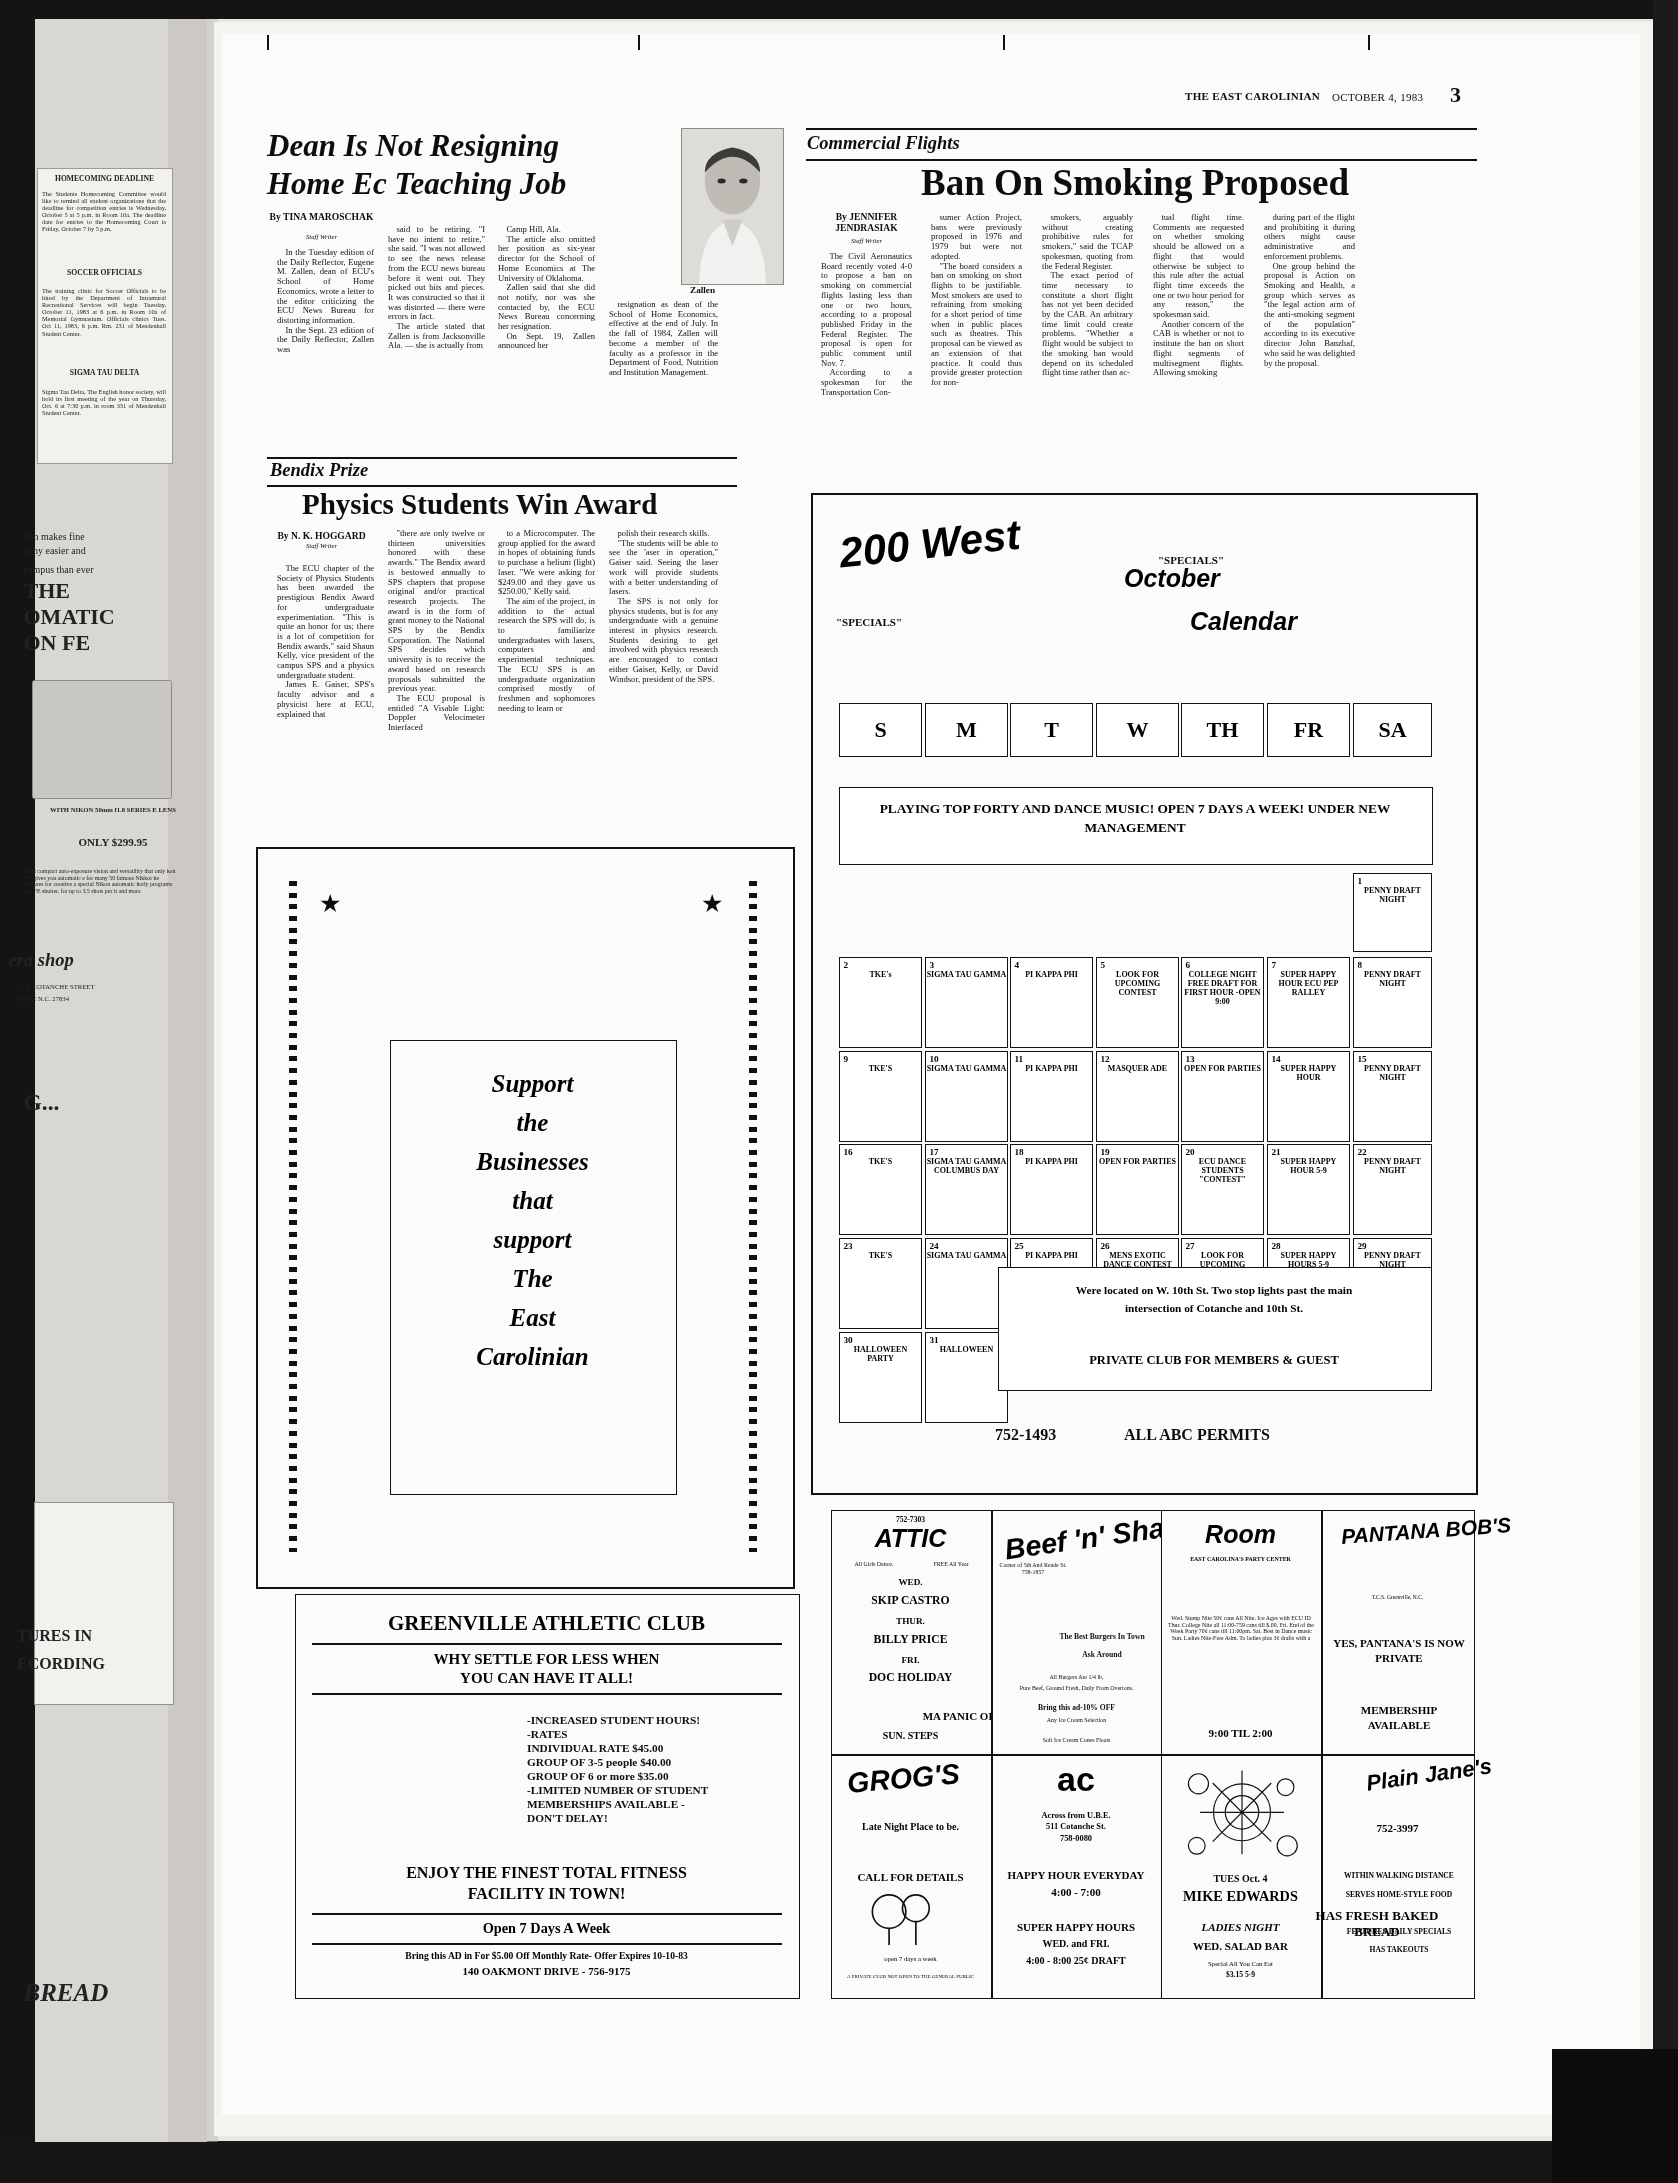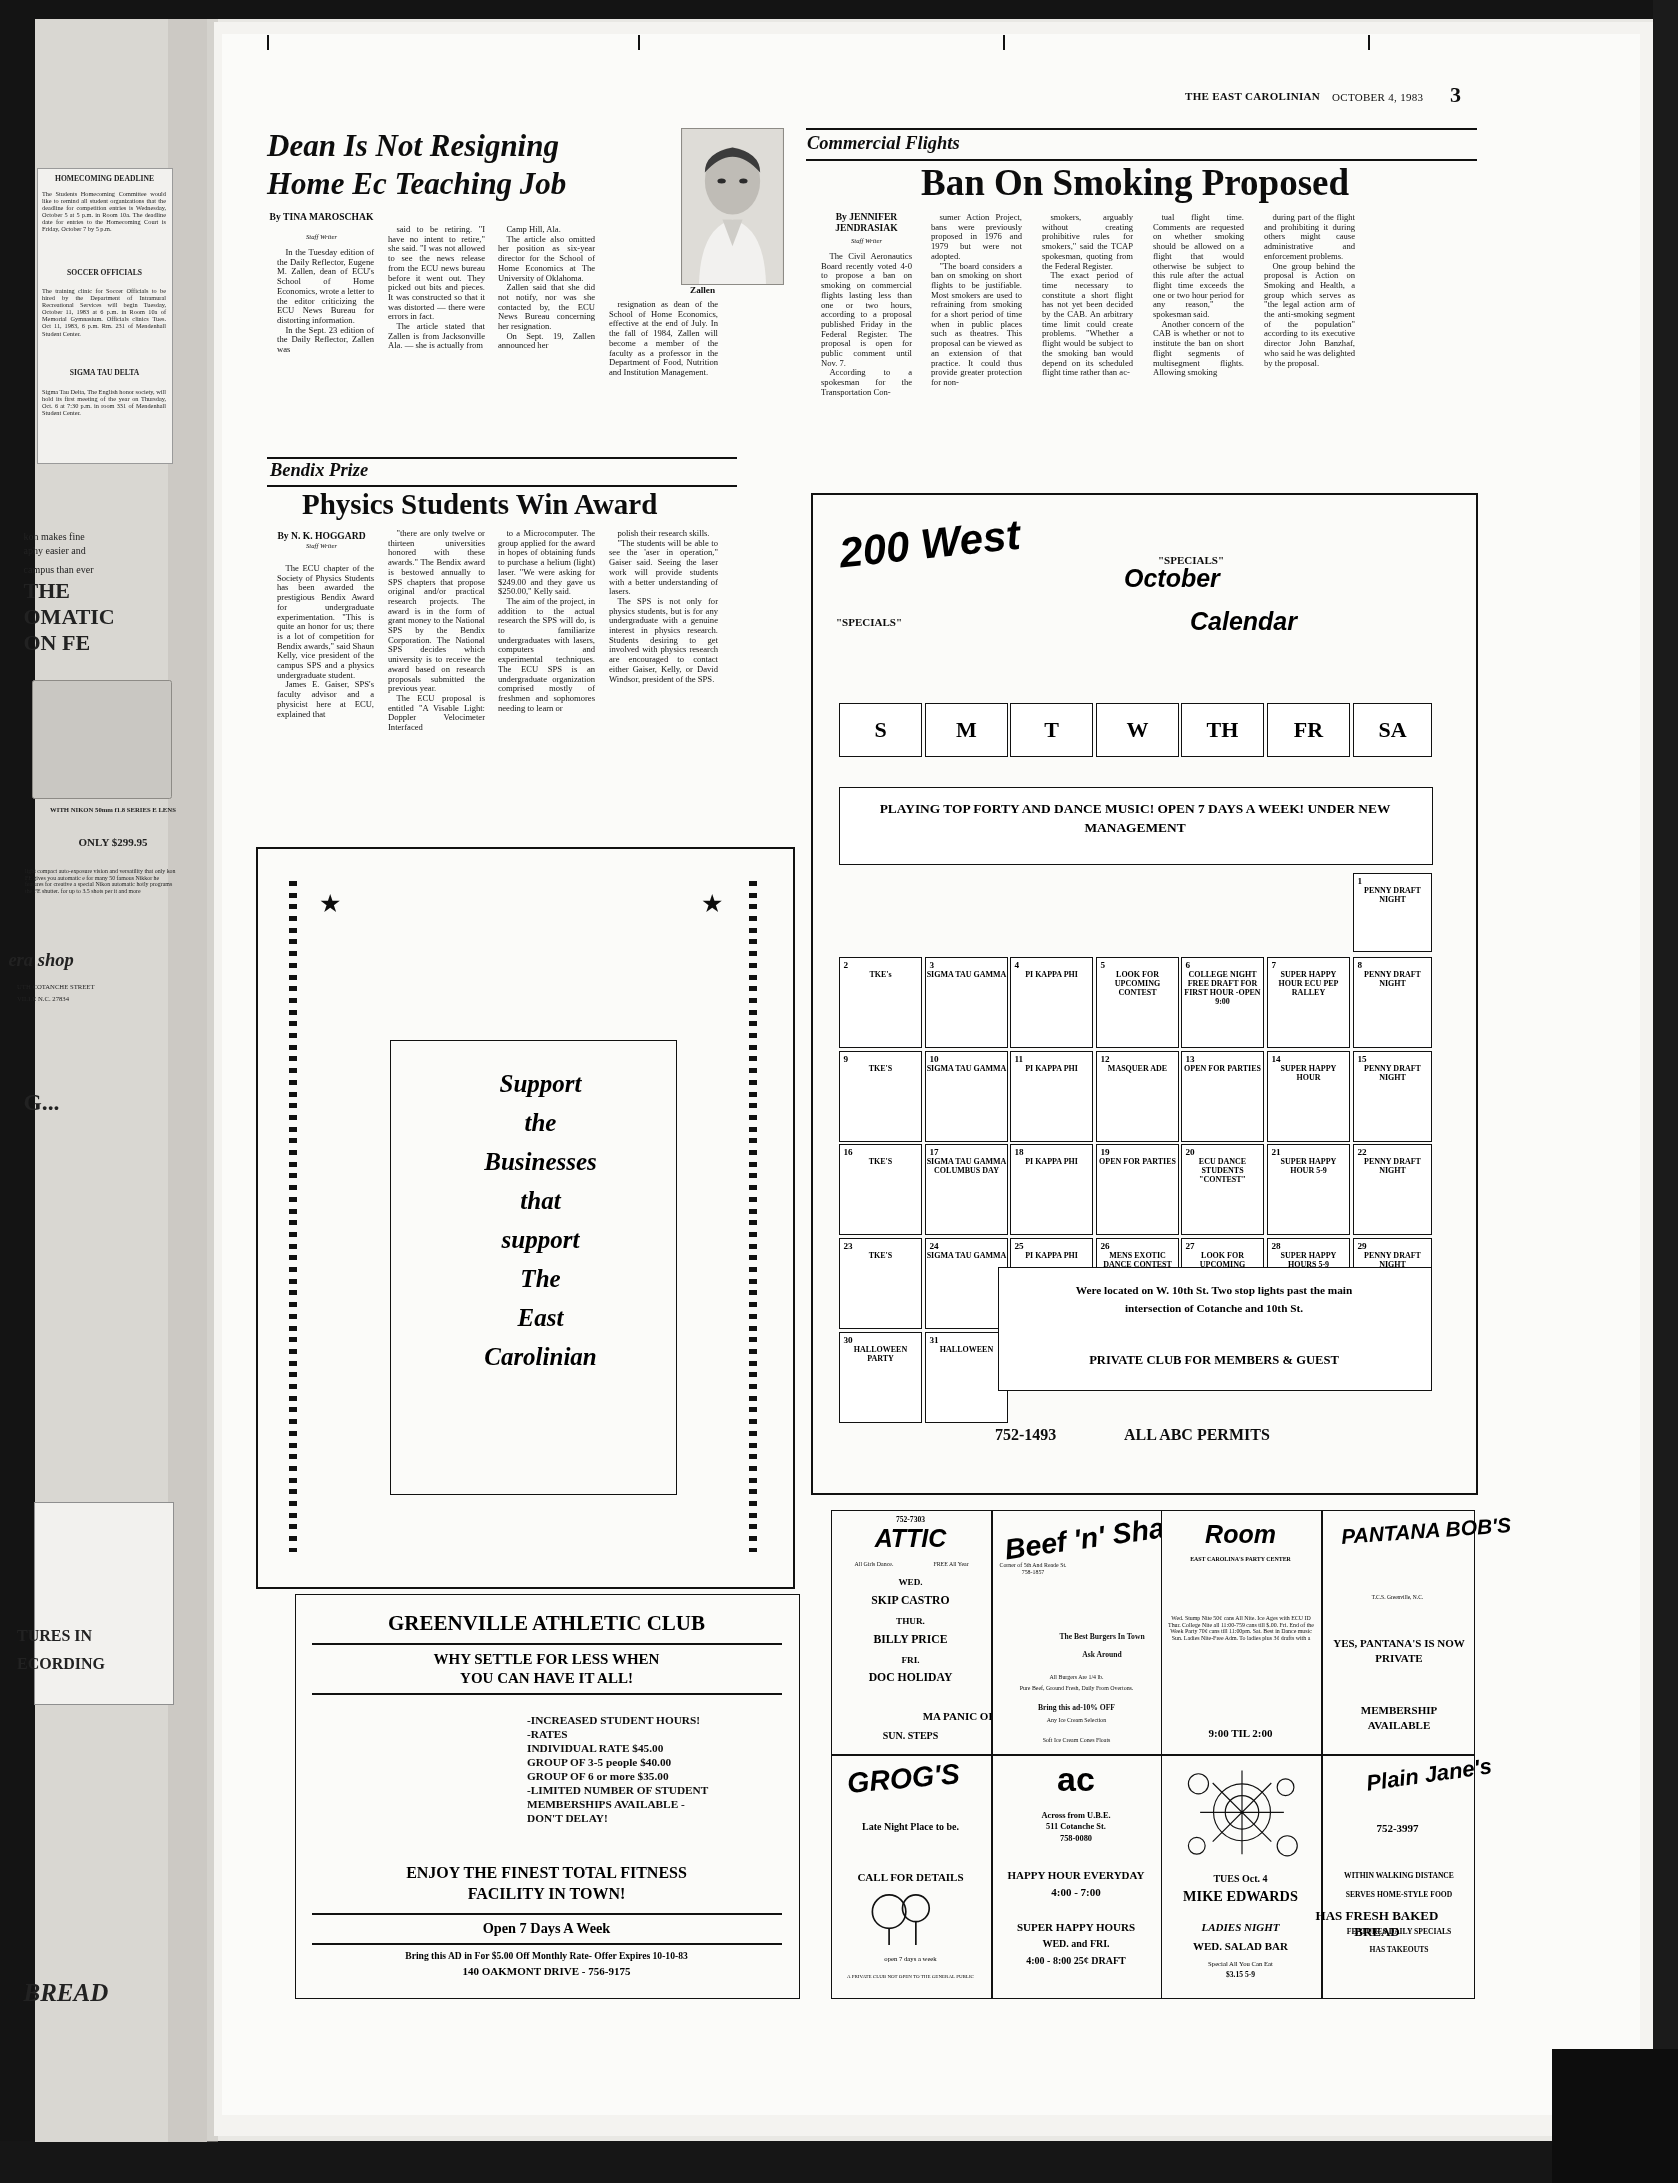--- a/index.html
+++ b/index.html
@@ -353,21 +353,21 @@
   <div class="t b" style="left:995px;top:1426px;font-size:16px;">752-1493</div>
   <div class="t b" style="left:1124px;top:1426px;font-size:16px;">ALL ABC PERMITS</div>
   <div class="t b" style="left:1334px;top:1500px;font-size:16px;margin-top:12px;">200 W. 10th St.</div>
 
   <div class="starborder" style="left:256px;top:847px;width:535px;height:738px;"></div>
   <div class="starstrip" style="left:289px;top:881px;width:8.4px;height:671px;"></div>
   <div class="starstrip" style="left:749px;top:881px;width:8.4px;height:671px;"></div>
   <div class="t" style="left:319px;top:889px;font-size:25px;">★</div>
   <div class="t" style="left:701px;top:889px;font-size:25px;">★</div>
   <div class="box" style="left:390px;top:1040px;width:285px;height:453px;"></div>
-  <div class="supporttxt" style="left:390px;top:1064px;width:285px;margin-left:8px;">
+  <div class="supporttxt" style="left:390px;top:1064px;width:285px;">
     <div>Support</div>
     <div>the</div>
     <div>Businesses</div>
     <div>that</div>
     <div>support</div>
     <div>The</div>
     <div>East</div>
     <div>Carolinian</div>
   </div>
 

